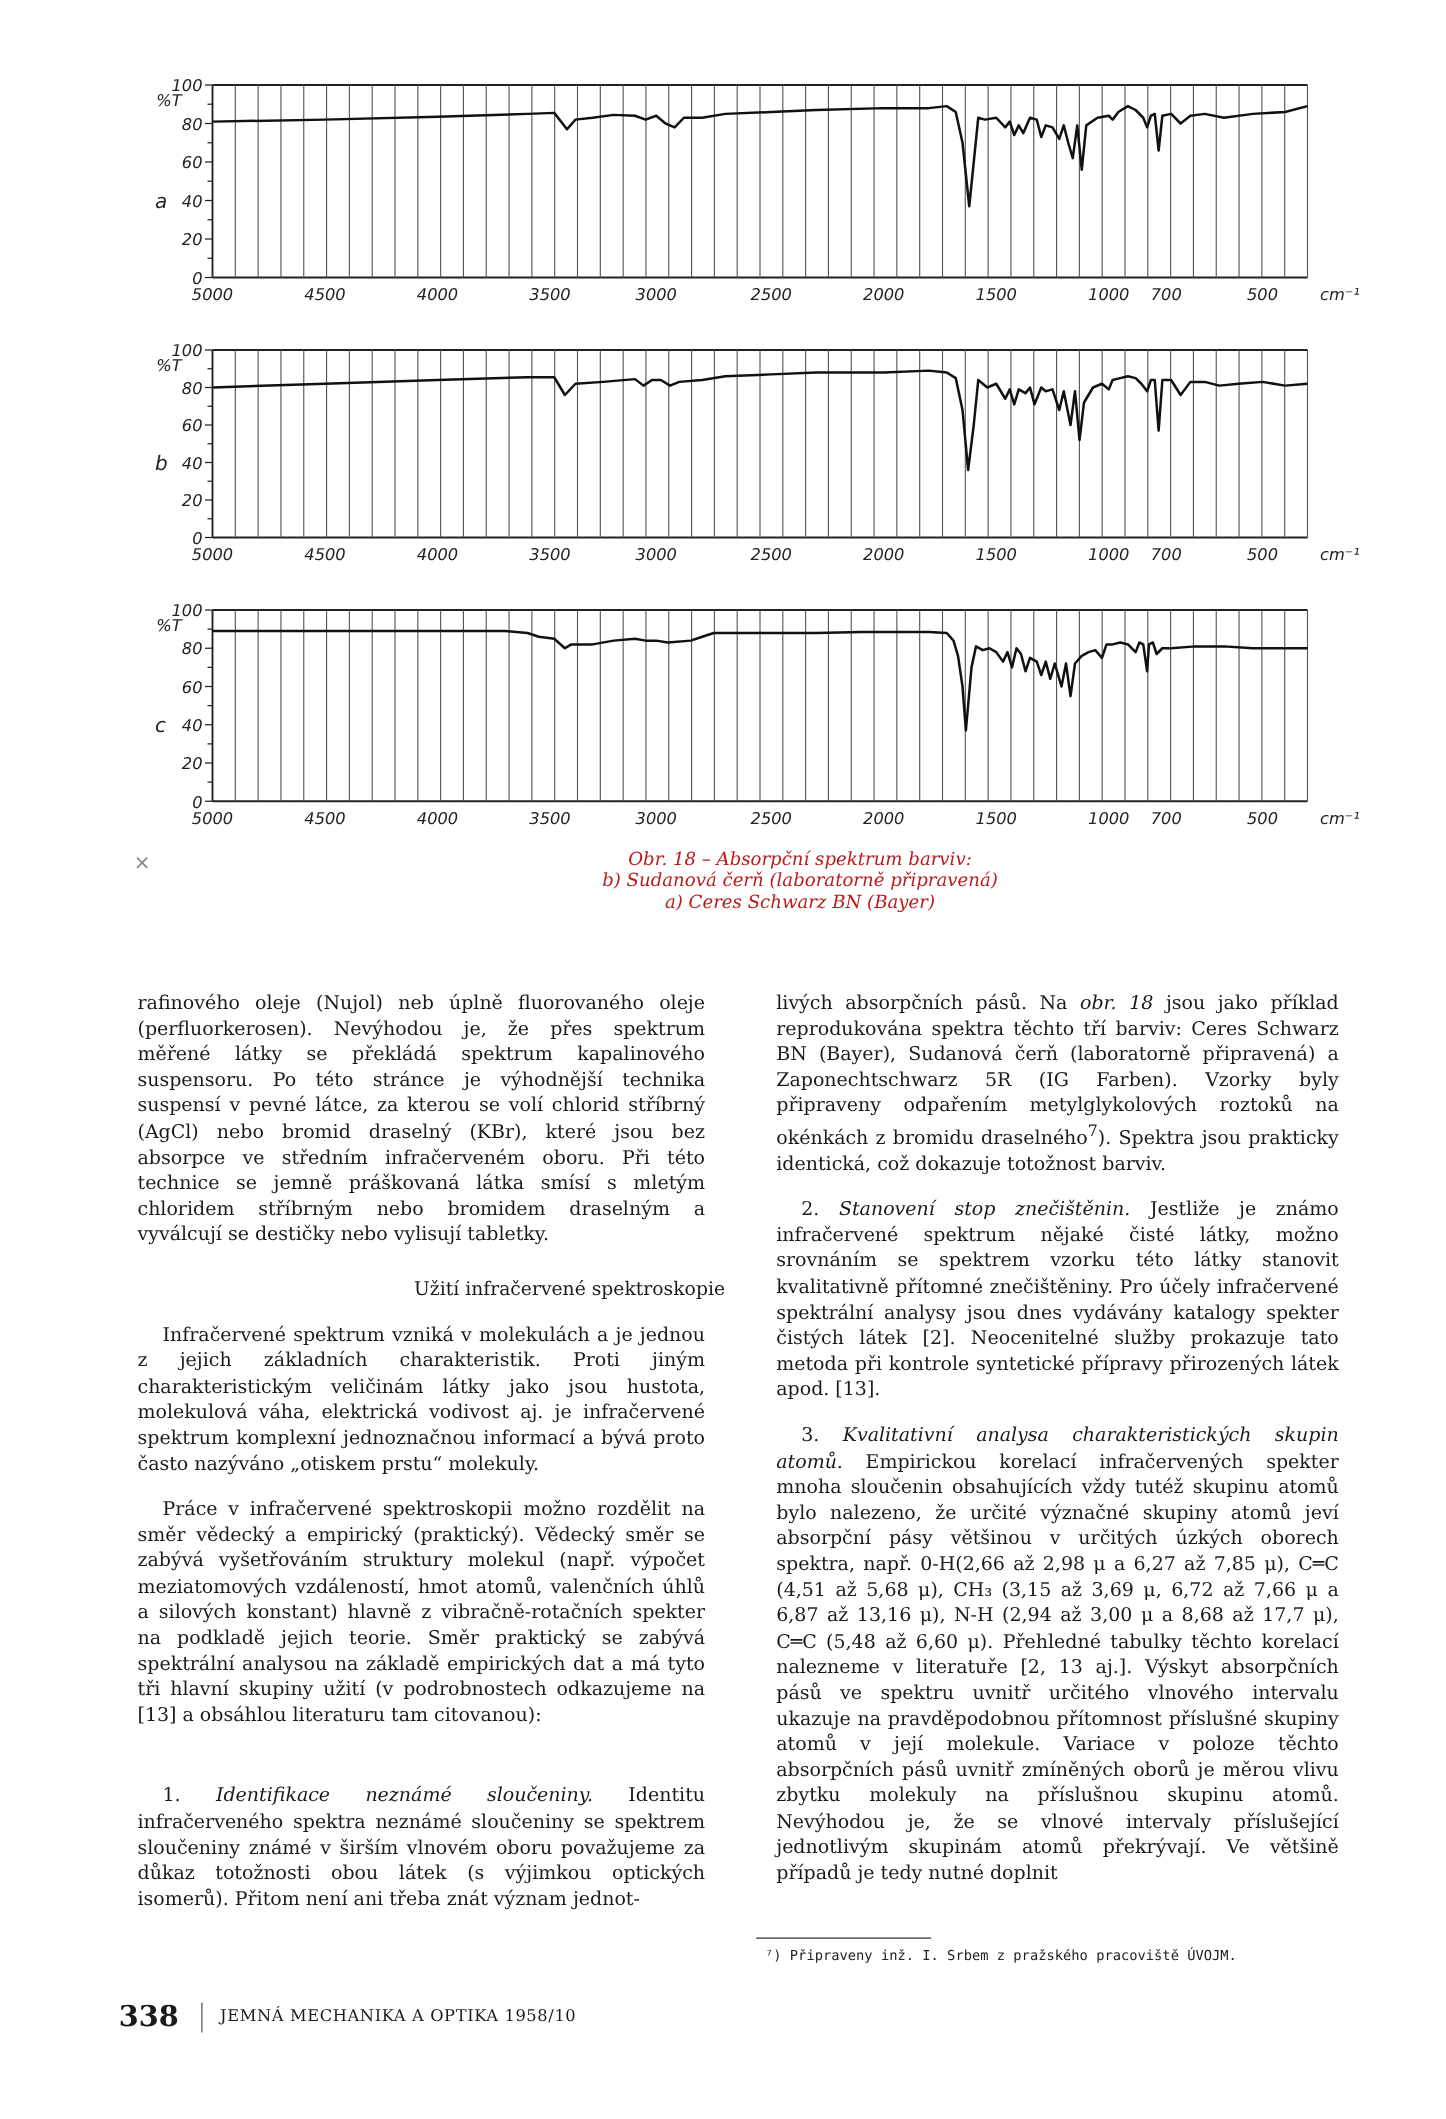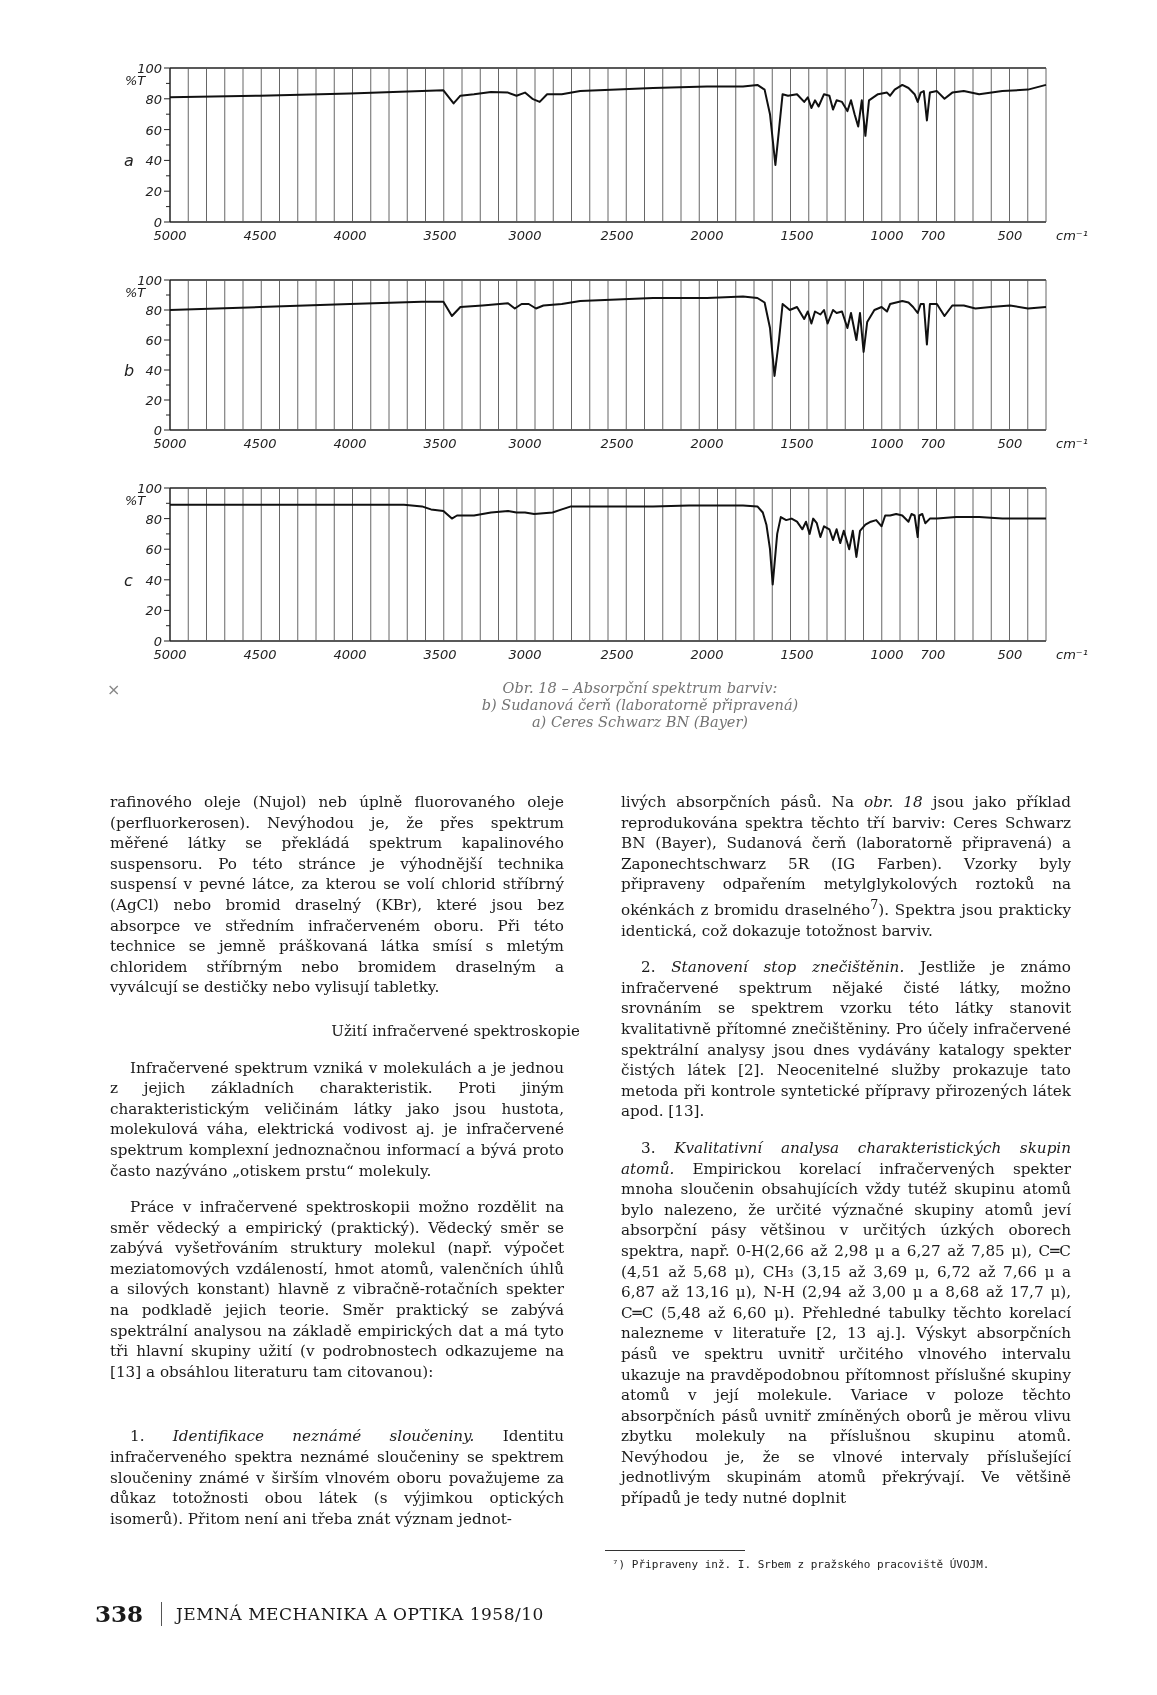--- a/index.html
+++ b/index.html
@@ -1,37 +1,37 @@
 <!DOCTYPE html>
 <html><head>
 <meta charset="utf-8">
 <style>
   html, body { margin: 0; padding: 0; background: #ffffff; }
   body { width: 1157px; height: 1695px; position: relative; overflow: hidden; color: #1a1a1a; font-family: "DejaVu Serif", serif; }
   .chart-area { position: absolute; left: 0; top: 0; width: 1157px; height: 700px; }
   .chart-area svg { position: absolute; left: 0; top: 0; }
   .axis-text { font-family: "DejaVu Sans", sans-serif; font-style: italic; font-size: 13px; fill: #222; }
   .panel-letter { font-family: "DejaVu Sans", sans-serif; font-style: italic; font-size: 16px; fill: #222; }
-  .caption { position: absolute; left: 380px; top: 680px; width: 520px; text-align: center; font-family: "DejaVu Serif", serif; font-style: italic; font-size: 14.5px; line-height: 17px; color: #737373; }
+  .caption { position: absolute; left: 380px; top: 680px; width: 520px; text-align: center; font-family: "DejaVu Serif", serif; font-style: italic; font-size: 14.5px; line-height: 17px; color: #b91c1c; }
   .caption div { white-space: nowrap; }
   .x-mark { position: absolute; left: 107px; top: 680px; font-family: "DejaVu Sans", sans-serif; font-size: 16px; color: #888; }
   .col { position: absolute; top: 776px; font-family: "DejaVu Serif", serif; font-size: 15.2px; line-height: 20.6px; text-align: justify; }
   .col-left { left: 94px; width: 486px; }
   .col-right { left: 605px; width: 482px; top: 776px; }
   .col p { margin: 16px; }
   .indent { text-indent: 20px; }
   .heading { font-weight: normal; text-align: right; margin: 23px 0 12px 0 !important; font-size: 15px; }
   .gap { height: 12px; }
   em, .it { font-style: italic; }
   .footnote-rule { position: absolute; left: 605px; top: 1550px; width: 140px; border-top: 1px solid #333; }
   .footnote { position: absolute; left: 612px; top: 1558px; font-family: "DejaVu Sans Mono", monospace; font-size: 11px; color: #222; white-space: nowrap; }
   .footer { position: absolute; left: 95px; top: 1600px; display: flex; align-items: center; font-family: "DejaVu Serif", serif; }
   .page-num { font-weight: bold; font-size: 23px; text-align: right; }
   .footer-sep { width: 1px; height: 24px; background: #555; margin: 0 14px 0 18px; }
-  .journal { font-size: 17px; letter-spacing: 0.5px; }
+  .journal { font-size: 13px; letter-spacing: 0.5px; }
 </style>
 </head>
 <body>
 
 <div class="chart-area">
   <svg id="spectra-svg" width="1157" height="700">
       <line x1="170" y1="68" x2="1046" y2="68" stroke="#222" stroke-width="1.5"></line>
       <line x1="170" y1="222" x2="1046" y2="222" stroke="#222" stroke-width="1.5"></line>
       <line x1="170" y1="68" x2="170" y2="222" stroke="#222" stroke-width="1.5"></line>
       <line x1="188.25" y1="68" x2="188.25" y2="222" stroke="#555" stroke-width="0.9"></line>

